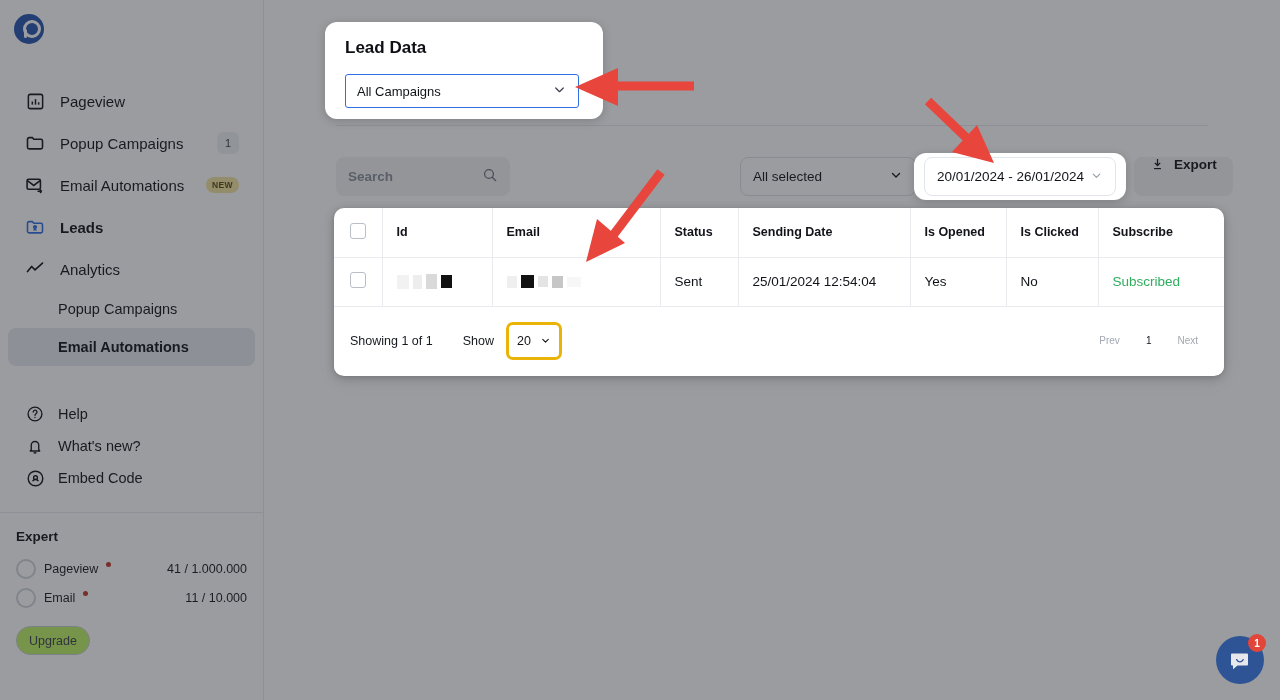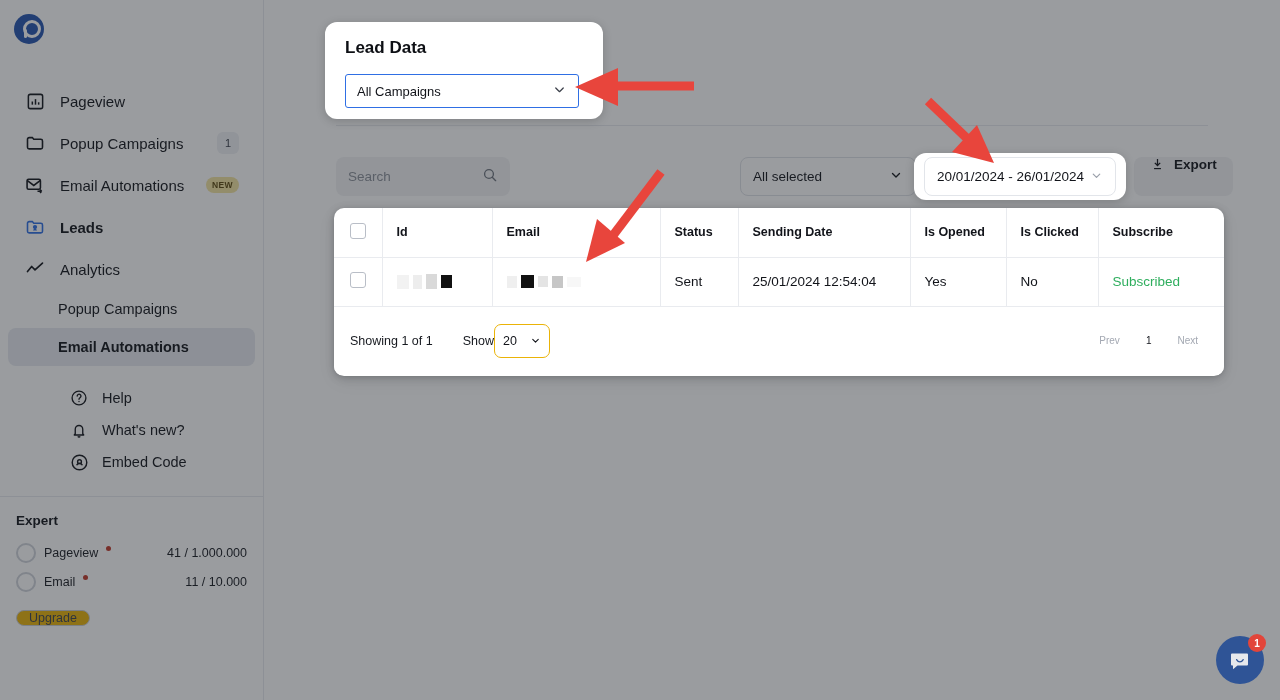--- a/index.html
+++ b/index.html
@@ -49,52 +49,52 @@
   .badge-new {
     background:#f3e3a0; color:#5c4a10; font-size:8.5px; font-weight:700;
     border-radius:9px; padding:3px 6px; letter-spacing:.4px;
   }
   .sub-item {
     display:flex; align-items:center; height:38px;
     padding-left:50px; margin:0 8px; border-radius:8px;
     font-size:14.5px; color:#12141a; cursor:pointer;
   }
   .sub-item.active { background:#e7eaf0; font-weight:700; }
-  .nav-bottom { margin-top:16px;padding-left:44px; }
+  .nav-bottom { margin-top:32px; }
   .nav-bottom .nav-item { font-size:14.5px; height:32px; gap:12px; }
 
   .side-divider { margin:18px 0 0 0; border-top:1px solid #e7e9ee; }
 
   .plan { padding:16px 16px 0 16px; }
   .plan-title { font-size:13.5px; font-weight:700; color:#12141a; margin-bottom:10px; }
   .quota-row { display:flex; align-items:center; height:29px; font-size:12.5px; color:#171a20; }
   .quota-ring {
     width:20px; height:20px; border-radius:50%;
     border:2px solid #cfd3da; margin-right:8px; flex:0 0 20px;
   }
   .quota-name { display:flex; align-items:flex-start; gap:8px; }
   .dot-red { width:5px; height:5px; border-radius:50%; background:#c0392b; display:inline-block; }
   .quota-val { margin-left:auto; font-size:12.5px; color:#171a20; }
   .upgrade-btn {
-    margin:14px 0 0 0; width:74px; height:16px; border-radius:16px;
-    border:1px solid #c9ccd3; background:#eab308; color:#3d424c;
+    margin:14px 0 0 0; width:74px; height:29px; border-radius:16px;
+    border:1px solid #c9ccd3; background:#bef264; color:#3d424c;
     font-size:12.5px; cursor:pointer; font-family:inherit;
   }
 
   
   .main { position:absolute; left:264px; top:0; width:1016px; height:700px; background:#fff; }
   .divider-line { position:absolute; left:72px; top:125px; width:872px; height:1px; background:#e7e9ee; }
 
   .toolbar { position:absolute; left:72px; top:157px; width:872px; height:39px; }
   .search-box {
     position:absolute; left:0; top:0; width:174px; height:39px;
     background:#f2f3f5; border-radius:8px; display:flex; align-items:center;
     padding:0 12px; cursor:text;
   }
-  .search-box .ph { font-size:13.5px; color:#8b9099; flex:1 1 auto; }
+  .search-box .ph { font-size:13.5px; color:#8b9099; flex:1 1 auto;font-weight:bold; }
   .selected-drop {
     position:absolute; left:404px; top:0; width:176px; height:39px;
     border:1px solid #dfe2e7; border-radius:8px; background:#fff;
     display:flex; align-items:center; padding:0 12px; cursor:pointer;
   }
   .selected-drop .txt { font-size:13.5px; color:#12141a; flex:1 1 auto; }
   .date-drop {
     position:absolute; left:592px; top:0; width:192px; height:39px;
     border:1px solid #e2e5ea; border-radius:8px; background:#fff;
     display:flex; align-items:center; padding:0 12px; cursor:pointer;
@@ -133,21 +133,21 @@
   
   .redact { display:flex; align-items:center; gap:4px; height:22px; }
   .rb { display:inline-block; }
 
   .table-footer {
     display:flex; align-items:center; height:68px; padding:0 16px; background:#fff;
   }
   .tf-text { font-size:12.5px; color:#171a20; }
   .tf-show { font-size:12.5px; color:#171a20; margin-left:30px; }
   .page-size {
-    margin-left:0; width:56px; height:34px; border:1px solid #eab308;
+    margin-left:12px; width:56px; height:34px; border:3px solid #eab308;
     border-radius:7px; background:#fff; display:flex; align-items:center;
     justify-content:space-between; padding:16px 8px; cursor:pointer;
   }
   .page-size .n { font-size:12.5px; color:#12141a; }
   .pager { margin-left:auto; display:flex; align-items:center; gap:26px; padding-right:10px; }
   .pg { font-size:10px; color:#a3a8b2; cursor:pointer; }
   .pg.cur { color:#12141a; }
 
   
   .dim { position:absolute; inset:0; background:rgba(32,35,42,.45); pointer-events:none; }

